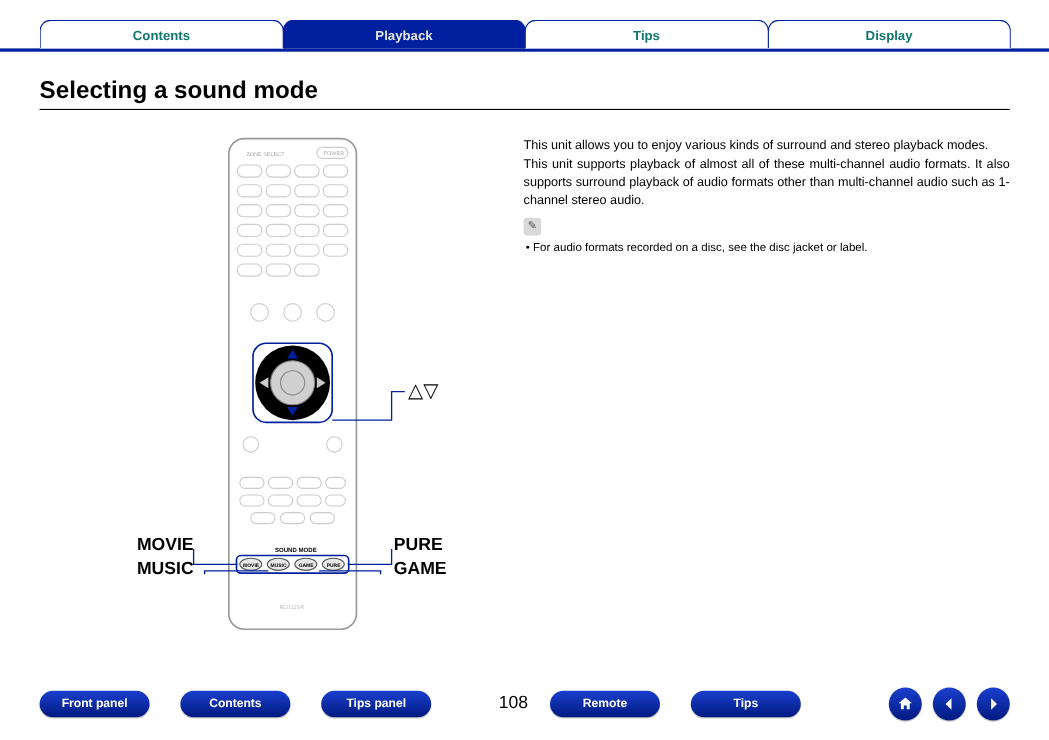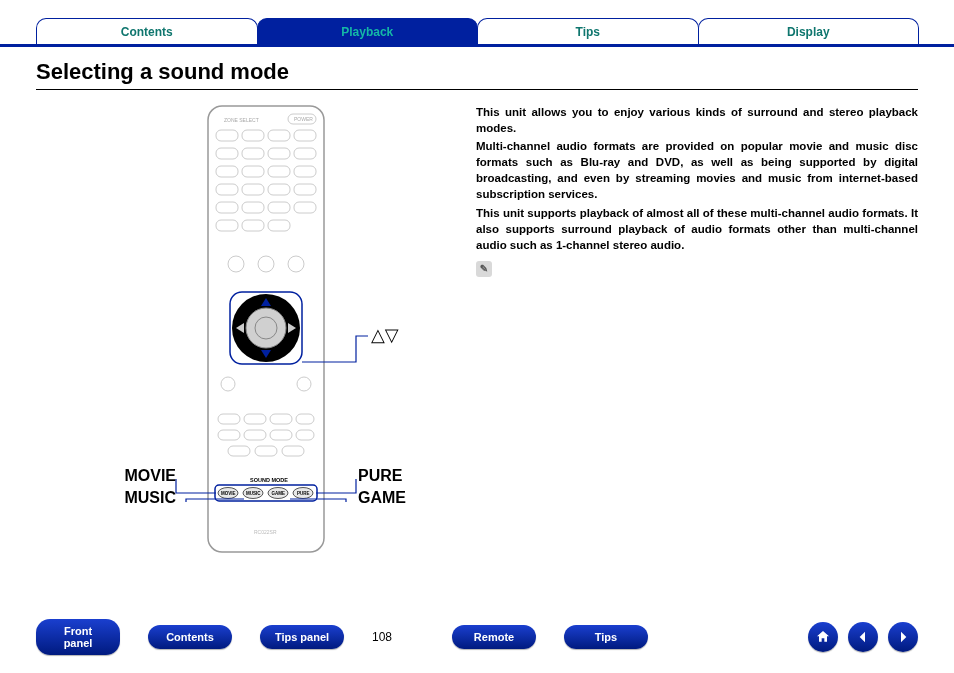--- a/index.html
+++ b/index.html
@@ -16,46 +16,46 @@
     padding: 6px 0 5px 0;
     position: relative;
     border: 1px solid #00209f;
     border-bottom: none;
     border-top-left-radius: 10px;
     border-top-right-radius: 10px;
     margin-right: -1px;
     background: #fff;
     cursor: pointer;
   }
-  .tab.active { background: #00209f; color: #14b8a6; }
-  .title-wrap { padding: 4px 36px; }
+  .tab.active { background: #00209f; color: #e5e5e5; }
+  .title-wrap { padding: 14px 36px; }
   .title-inner { font-size: 22px; font-weight: bold; padding: 8px 0 4px 0; border-bottom: 1.5px solid #000; margin-bottom: 10px;}
 
   
   .main { display: flex; padding: 0 36px; }
   .left { width: 440px; position: relative; height: 480px; }
-  .right { flex: 1; font-size: 11.5px; line-height: 1.4; font-weight: bold; }
+  .right { flex: 1; font-size: 11.5px; line-height: 1.4; }
   .right p { margin-bottom: 2px; text-align: justify; }
   .right .note-icon { display:inline-block; width:16px; height:16px; background:#d9d9d9; border-radius:3px; text-align:center; line-height:16px; font-size:10px; color:#555; margin:6px 0 4px 0;}
   .right .bullet { font-size: 10.5px; padding-left: 10px; text-indent: -8px; }
 
   
   .remote-col { position:absolute; left:170px; top:0; }
   .label { position:absolute; font-weight:bold; font-size:16px; text-align:right; }
   .label.r { text-align:left; }
 
   
   .footer { position:absolute; bottom: 18px; left:0; right:0; display:flex; align-items:center; padding: 0 36px; }
   .pill {
     background: linear-gradient(#1a3fcf, #001a7f);
     color:#fff; font-size:11px; font-weight:bold;
-    border-radius: 14px; padding: 6px 14px; width: 84px; text-align:center;
+    border-radius: 14px; padding: 6px 14px; width: 100px; text-align:center;
     margin-right: 28px; cursor:pointer; box-shadow: 0 1px 1px rgba(0,0,0,.3);
   }
-  .page-num { font-size: 12px; width: 60px; text-align:left; }
+  .page-num { font-size: 16px; width: 60px; text-align:right; }
   .circ { width:30px; height:30px; border-radius:50%; background: linear-gradient(#1a3fcf,#001a7f); color:#fff; display:inline-flex; align-items:center; justify-content:center; margin-left:10px; cursor:pointer; box-shadow: 0 1px 1px rgba(0,0,0,.3);}
   .circ svg { width:16px; height:16px; fill:#fff; }
   .footer-spacer { flex:1; }
 
   .arrow-symbols { position:absolute; font-size:18px; }
 </style>
 </head>
 <body>
 
 <div class="tabs">
@@ -162,23 +162,23 @@
 
     <div class="arrow-symbols" style="left:335px; top:220px;">△▽</div>
     <div class="label" style="left:60px; top:363px; width:80px;">MOVIE</div>
     <div class="label" style="left:60px; top:385px; width:80px;">MUSIC</div>
     <div class="label r" style="left:322px; top:363px;">PURE</div>
     <div class="label r" style="left:322px; top:385px;">GAME</div>
   </div>
 
   <div class="right">
     <p>This unit allows you to enjoy various kinds of surround and stereo playback modes.</p>
-    <p>Multi-channel audio formats are provided on popular movie and music disc formats such as Blu-ray and DVD, as well as being supported by digital broadcasting, and even by streaming movies and music from internet-based subscription services.</p>
     <p>This unit supports playback of almost all of these multi-channel audio formats. It also supports surround playback of audio formats other than multi-channel audio such as 1-channel stereo audio.</p>
     <div class="note-icon">✎</div>
+    <p class="bullet">• <span>For audio formats recorded on a disc, see the disc jacket or label.</span></p>
   </div>
 </div>
 
 <div class="footer">
   <div class="pill">Front panel</div>
   <div class="pill">Contents</div>
   <div class="pill">Tips panel</div>
   <div class="page-num">108</div>
   <div class="pill" style="margin-left:20px">Remote</div>
   <div class="pill">Tips</div>

